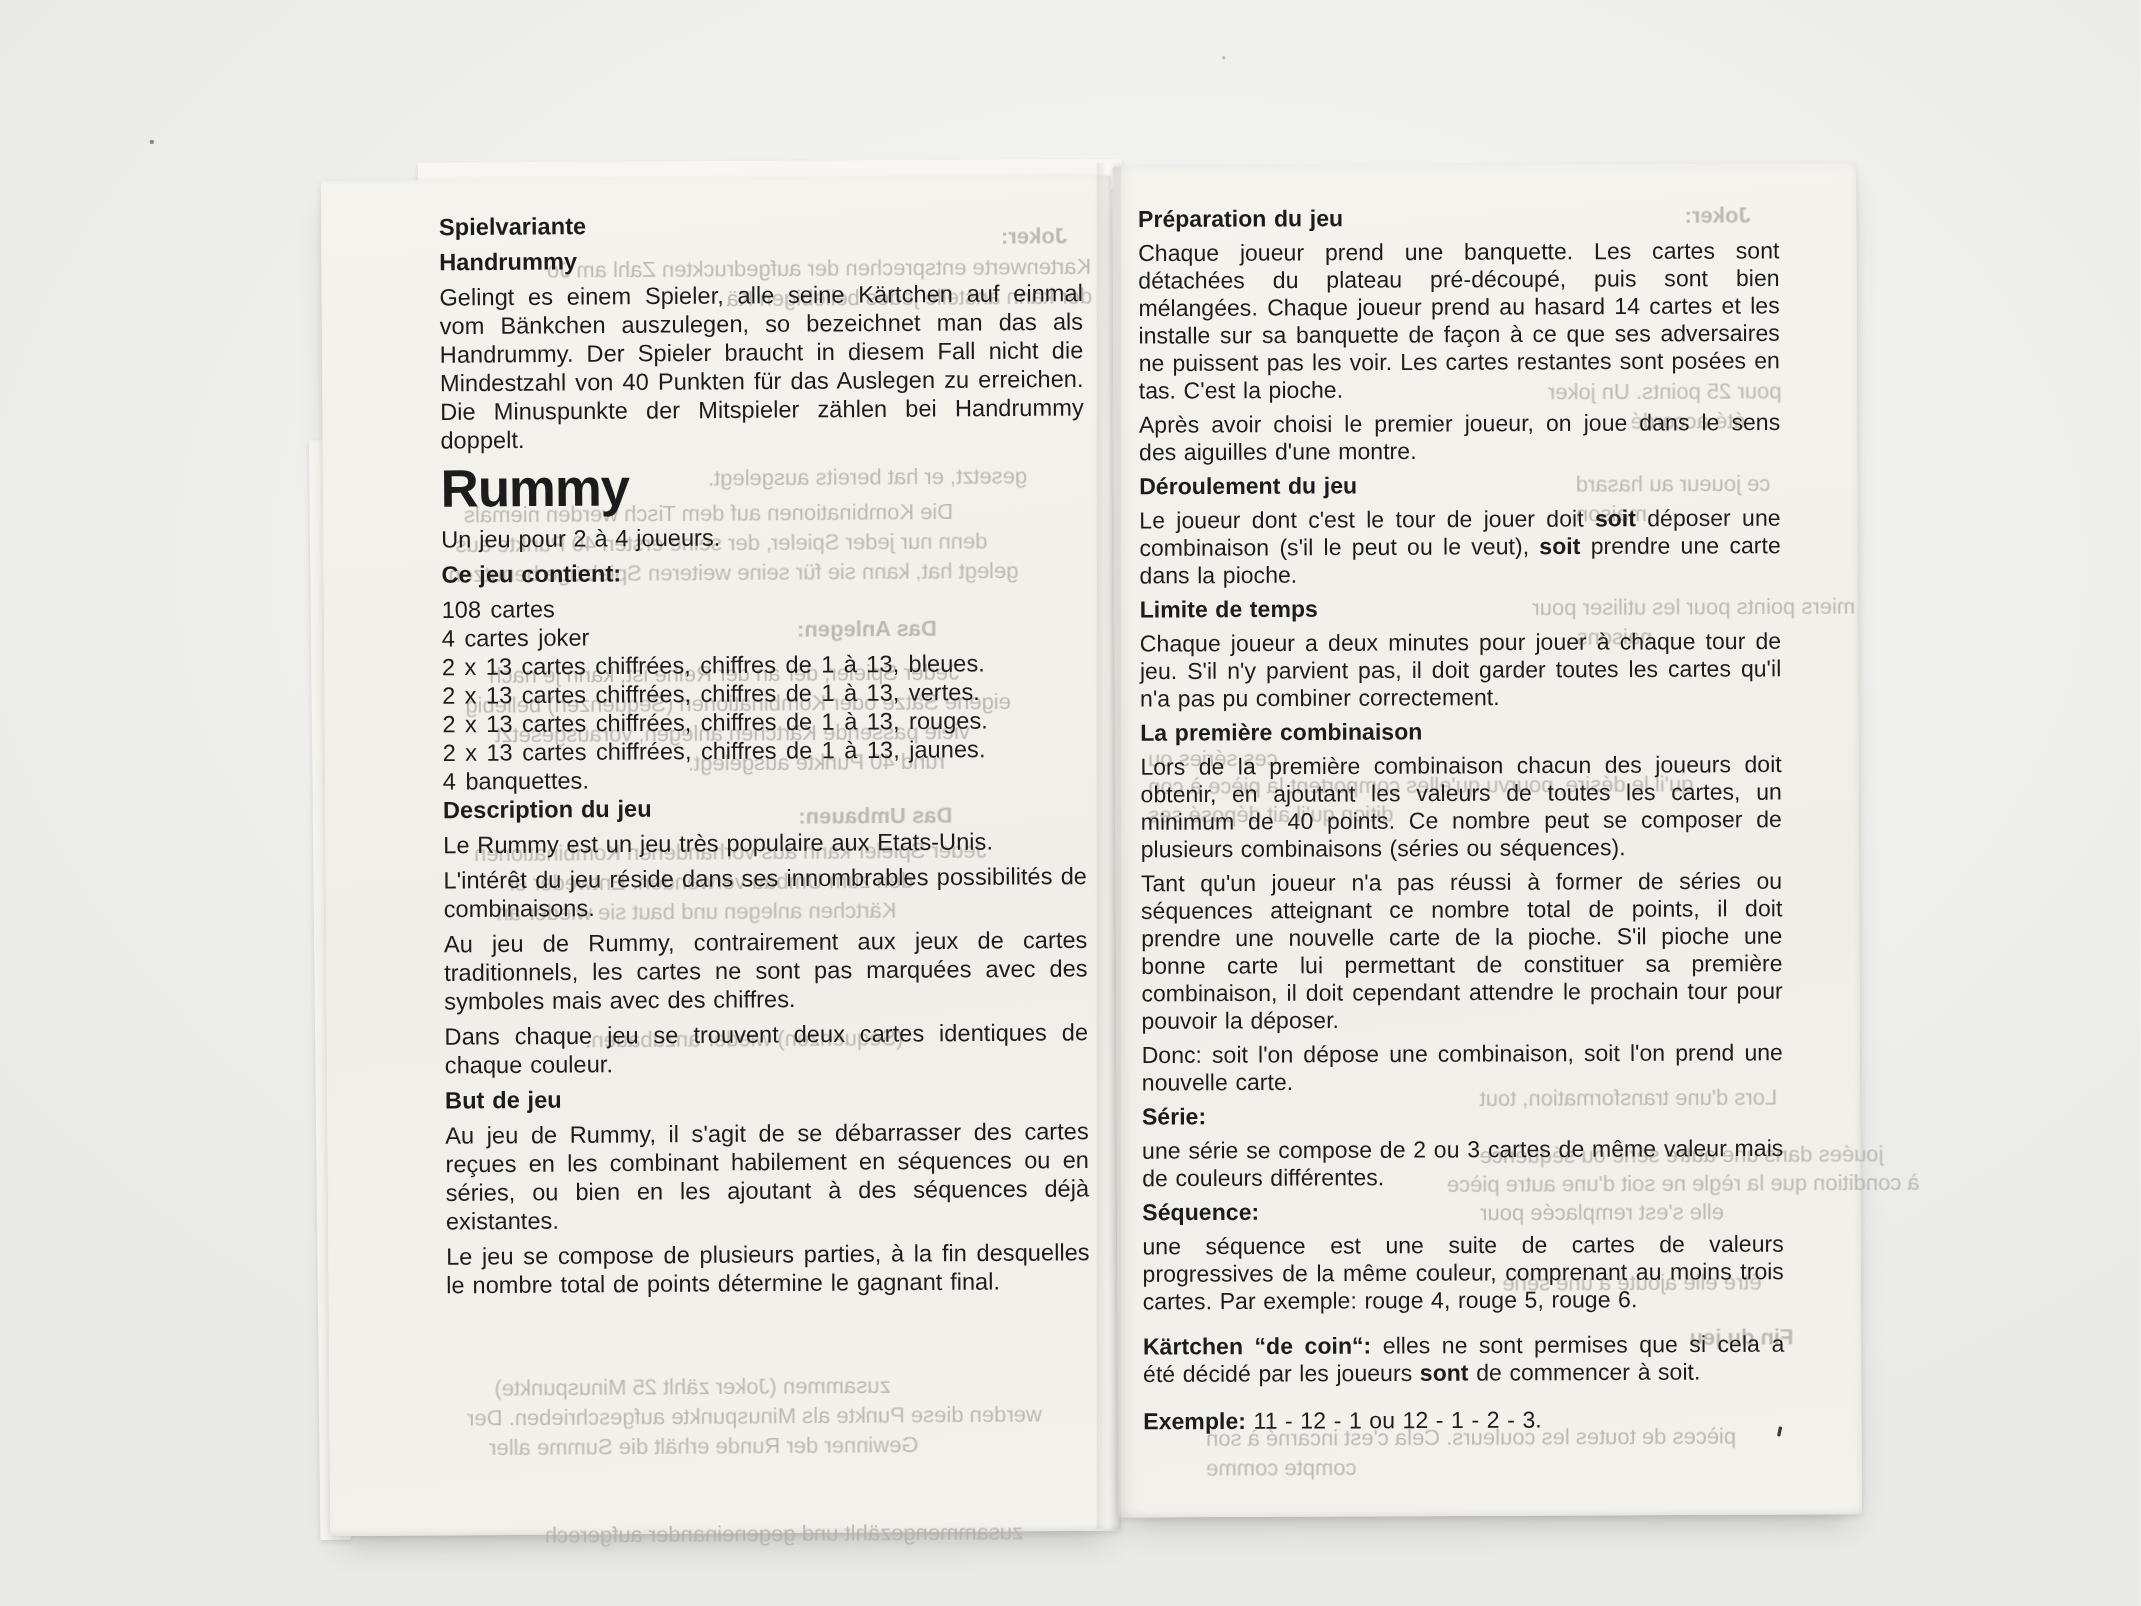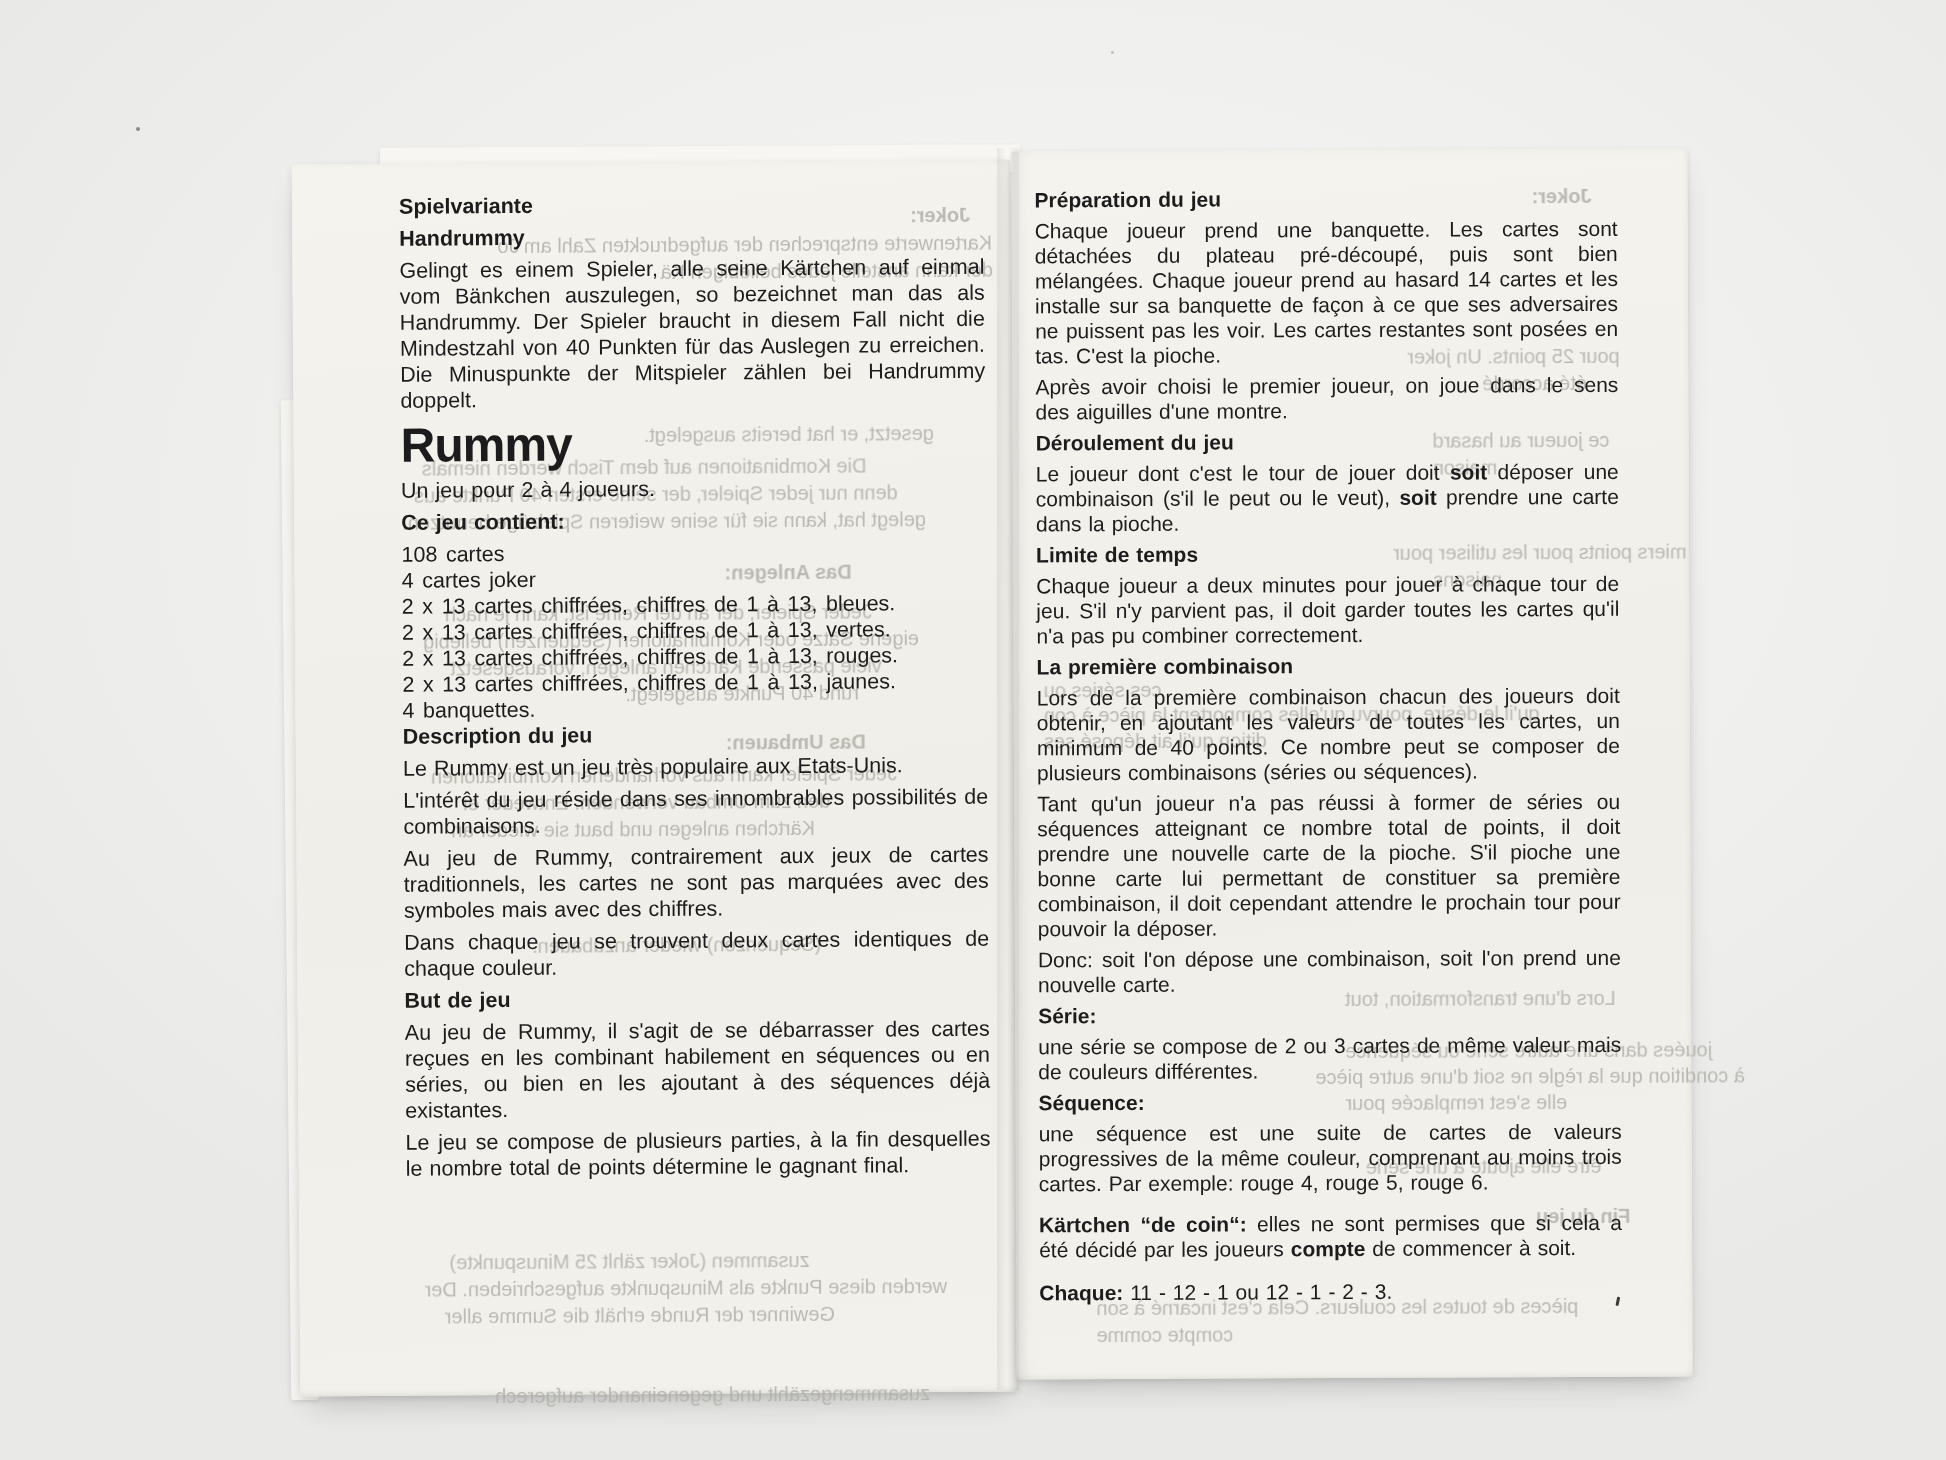--- a/index.html
+++ b/index.html
@@ -165,19 +165,19 @@
     <p>Lors de la première combinaison chacun des joueurs doit obtenir, en ajoutant les valeurs de toutes les cartes, un minimum de 40 points. Ce nombre peut se composer de plusieurs combinaisons (séries ou séquences).</p>
     <p>Tant qu'un joueur n'a pas réussi à former de séries ou séquences atteignant ce nombre total de points, il doit prendre une nouvelle carte de la pioche. S'il pioche une bonne carte lui permettant de constituer sa première combinaison, il doit cependant attendre le prochain tour pour pouvoir la déposer.</p>
     <p>Donc: soit l'on dépose une combinaison, soit l'on prend une nouvelle carte.</p>
 
     <p class="h mt">Série:</p>
     <p>une série se compose de 2 ou 3 cartes de même valeur mais de couleurs différentes.</p>
 
     <p class="h mt">Séquence:</p>
     <p>une séquence est une suite de cartes de valeurs progressives de la même couleur, comprenant au moins trois cartes. Par exemple: rouge 4, rouge 5, rouge 6.</p>
 
-    <p style="margin-top:16px;"><span class="b">Kärtchen “de coin“:</span><span> elles ne sont permises que si cela a été décidé par les joueurs </span><span class="b">compte</span><span> de commencer à soit.</span></p>
+    <p style="margin-top:16px;"><span class="b">Kärtchen “de coin“:</span><span> elles ne sont permises que si cela a été décidé par les joueurs </span><span class="b">sont</span><span> de commencer à soit.</span></p>
 
-    <p style="margin-top:18px;"><span class="b">Chaque:</span><span> 11 - 12 - 1 ou 12 - 1 - 2 - 3.</span></p>
+    <p style="margin-top:18px;"><span class="b">Exemple:</span><span> 11 - 12 - 1 ou 12 - 1 - 2 - 3.</span></p>
   </div>
 </div>
 
 <div class="fold"></div>
 
 </body></html>

